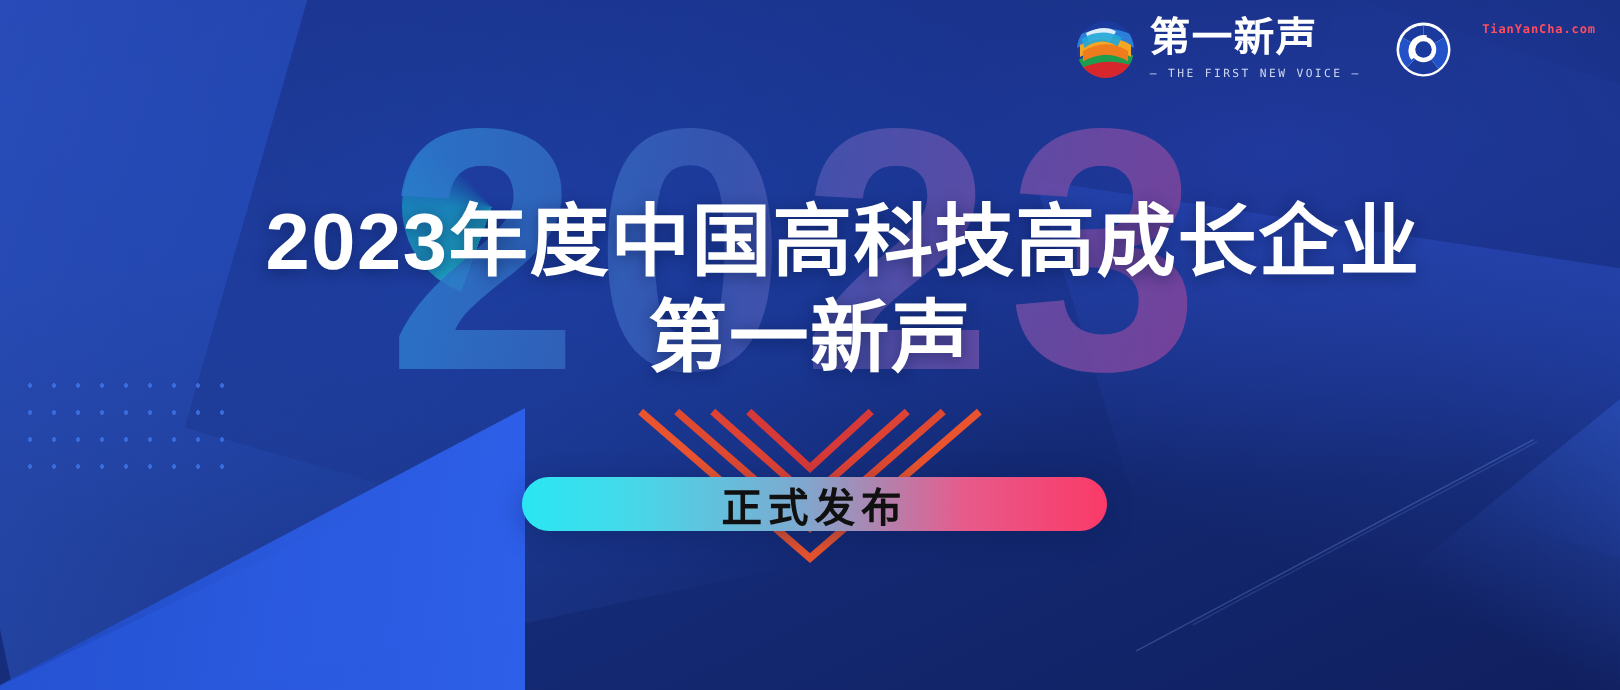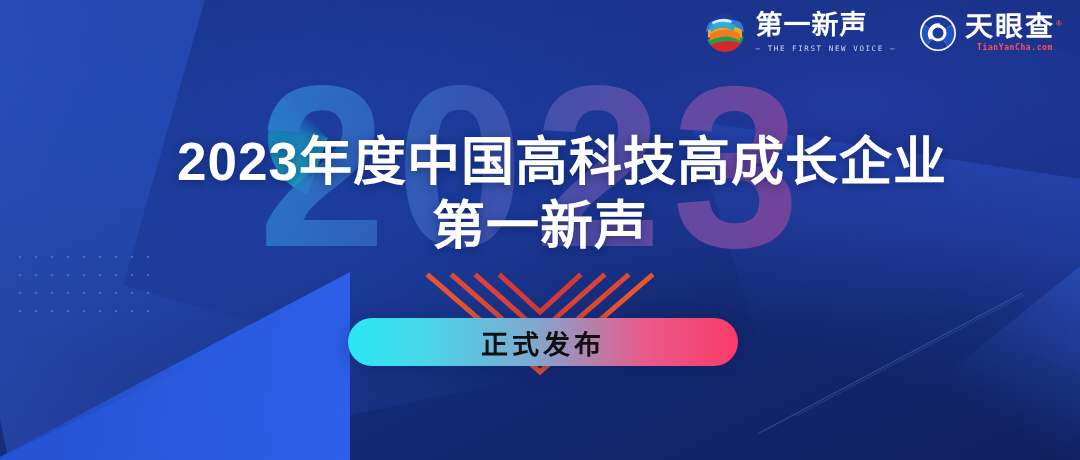--- a/index.html
+++ b/index.html
@@ -205,21 +205,21 @@
     margin-top: 6px;
     white-space: nowrap;
   }
 
   
   .pill {
     position: absolute;
     left: 348px;
     top: 318px;
     width: 390px;
-    height: 48px;
+    height: 36px;
     border-radius: 26px;
     background: linear-gradient(90deg, #2ae6f2 0%, #45d9ea 18%, #7fa8cf 48%, #e85a8a 76%, #fa3a68 100%);
     display: flex;
     align-items: center;
     justify-content: center;
     box-shadow: 0 4px 18px rgba(10,25,80,0.35);
   }
   .pill-label {
     color: #101010;
     font-size: 27px;
@@ -289,21 +289,20 @@
         <path d="M20 4 A16 16 0 0 1 34 12 L20 20 Z" fill="#1a3a9e"></path>
         <path d="M34 12 A16 16 0 0 1 30 33 L20 20 Z" fill="#2352c8"></path>
         <path d="M30 33 A16 16 0 0 1 9 32 L20 20 Z" fill="#1a3a9e"></path>
         <path d="M9 32 A16 16 0 0 1 6 12 L20 20 Z" fill="#2352c8"></path>
         <path d="M6 12 A16 16 0 0 1 20 4 L20 20 Z" fill="#1a3a9e"></path>
         <circle cx="20" cy="20" r="8.5" fill="#ffffff"></circle>
         <circle cx="20" cy="20" r="5.5" fill="#1a3a9e"></circle>
         <path d="M22 12 A9 9 0 0 0 13 26" stroke="#ffffff" stroke-width="3" fill="none"></path>
       </svg>
       <div class="logo-text">
-        <span class="logo-cn"><span>天眼查</span><span class="tm">®</span></span>
         <span class="logo-en">TianYanCha.com</span>
       </div>
     </div>
 
   </div>
 
   <div class="headline">
     <span class="l1">2023年度中国高科技高成长企业</span>
     <span class="l2">第一新声</span>
   </div>

